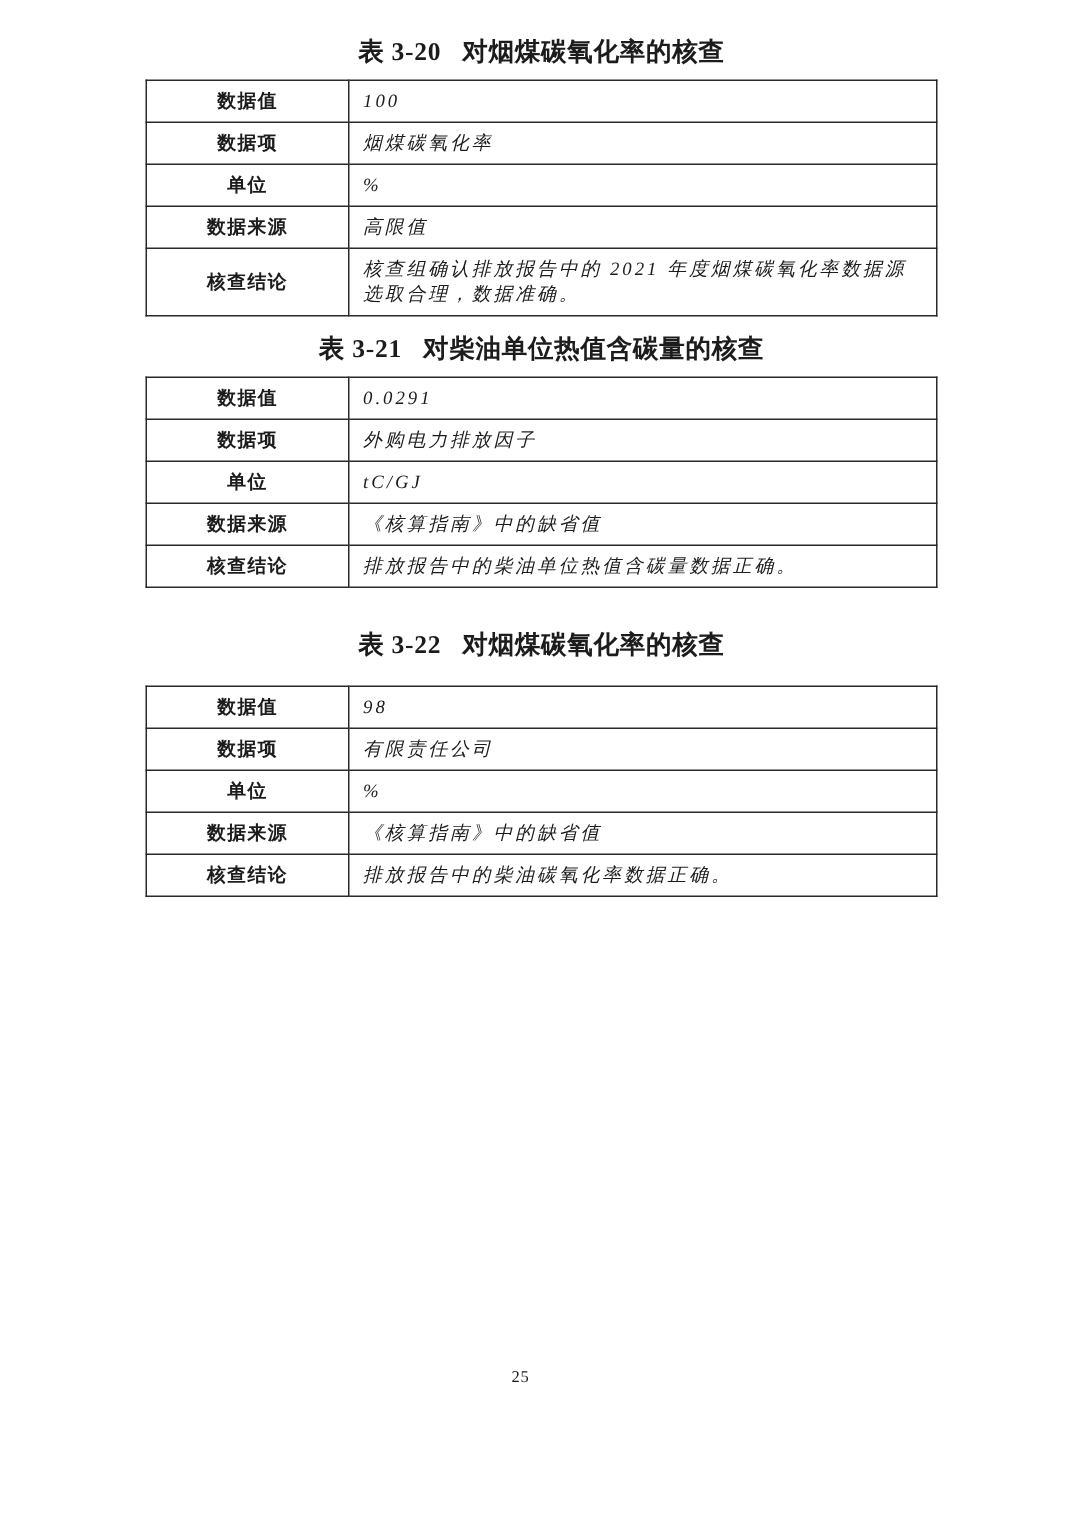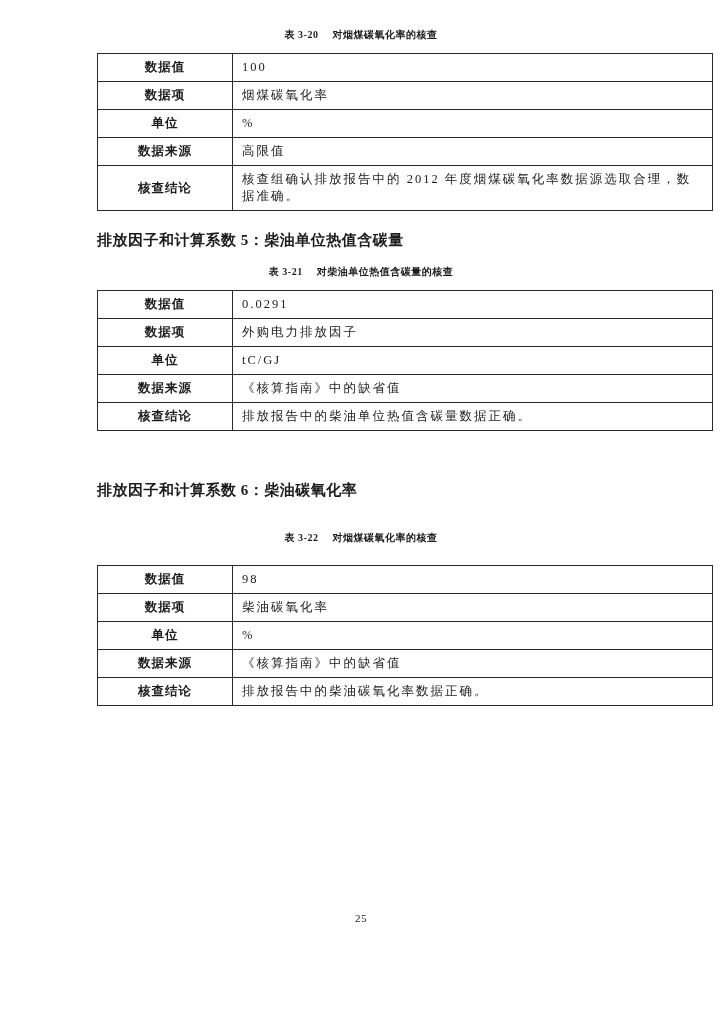--- a/index.html
+++ b/index.html
@@ -23,64 +23,64 @@
     padding-bottom: 5px;
     padding-left: 11px;
     border-bottom: 1.5px solid #2a2a2a;
     font-size: 12px;
     line-height: 15px;
     letter-spacing: 1px;
   }
   .caption {
     text-align: center;
     font-weight: bold;
-    font-size: 10px;
+    font-size: 17px;
     line-height: 19px;
     letter-spacing: 0.5px;
   }
   .caption .cap-title { margin-left: 14px; }
   .cap-1 { margin-top: 25px; }
   .cap-2 { margin-top: 12px; }
   .cap-3 { margin-top: 28px; }
   table.vtable {
     margin-top: 9px;
-    width: 616px;
+    width: 528px;
     border-collapse: collapse;
     table-layout: fixed;
   }
   table.t3 { margin-top: 18px; }
   table.vtable td {
     border: 1px solid #2a2a2a;
     font-size: 12.5px;
     line-height: 17px;
     padding: 5px 9px;
     vertical-align: middle;
   }
   td.lbl {
     width: 116px;
     text-align: center;
     font-weight: bold;
     letter-spacing: 1px;
     padding-left: 2px;
     padding-right: 2px;
   }
-  td.val { letter-spacing: 2px; }
+  td.val { letter-spacing: 2px; font-style: italic; }
   .section-heading {
     font-weight: bold;
     font-size: 15px;
     line-height: 19px;
     letter-spacing: 0.5px;
     margin: 0;
   }
   .sh-5 { margin-top: 20px; }
   .sh-6 { margin-top: 50px; }
   .sh-9 { margin-top: 22px; }
   .pageno {
     position: absolute;
-    left: 97px;
+    left: 83px;
     width: 528px;
     top: 912px;
     text-align: center;
     font-size: 11px;
     letter-spacing: 0.5px;
   }
 </style>
 </head>
 <body>
 
@@ -105,26 +105,25 @@
         <tr>
           <td class="lbl">单位</td>
           <td class="val">%</td>
         </tr>
         <tr>
           <td class="lbl">数据来源</td>
           <td class="val">高限值</td>
         </tr>
         <tr>
           <td class="lbl">核查结论</td>
-          <td class="val">核查组确认排放报告中的 2012 年度烟煤碳氧化率数据源选取合理，数据准确。</td>
+          <td class="val">核查组确认排放报告中的 2021 年度烟煤碳氧化率数据源选取合理，数据准确。</td>
         </tr>
       </tbody>
     </table>
 
-    <h2 class="section-heading sh-5">排放因子和计算系数 5：柴油单位热值含碳量</h2>
 
     <div class="caption cap-2">
       <span>表 3-21</span><span class="cap-title">对柴油单位热值含碳量的核查</span>
     </div>
 
     <table class="vtable">
       <tbody>
         <tr>
           <td class="lbl">数据值</td>
           <td class="val">0.0291</td>
@@ -141,35 +140,34 @@
           <td class="lbl">数据来源</td>
           <td class="val">《核算指南》中的缺省值</td>
         </tr>
         <tr>
           <td class="lbl">核查结论</td>
           <td class="val">排放报告中的柴油单位热值含碳量数据正确。</td>
         </tr>
       </tbody>
     </table>
 
-    <h2 class="section-heading sh-6">排放因子和计算系数 6：柴油碳氧化率</h2>
 
     <div class="caption cap-3">
       <span>表 3-22</span><span class="cap-title">对烟煤碳氧化率的核查</span>
     </div>
 
     <table class="vtable t3">
       <tbody>
         <tr>
           <td class="lbl">数据值</td>
           <td class="val">98</td>
         </tr>
         <tr>
           <td class="lbl">数据项</td>
-          <td class="val">柴油碳氧化率</td>
+          <td class="val">有限责任公司</td>
         </tr>
         <tr>
           <td class="lbl">单位</td>
           <td class="val">%</td>
         </tr>
         <tr>
           <td class="lbl">数据来源</td>
           <td class="val">《核算指南》中的缺省值</td>
         </tr>
         <tr>

